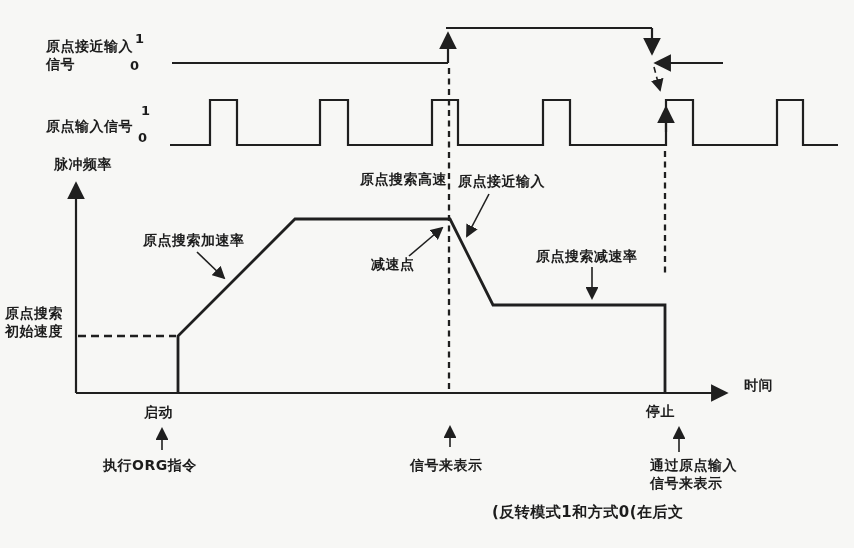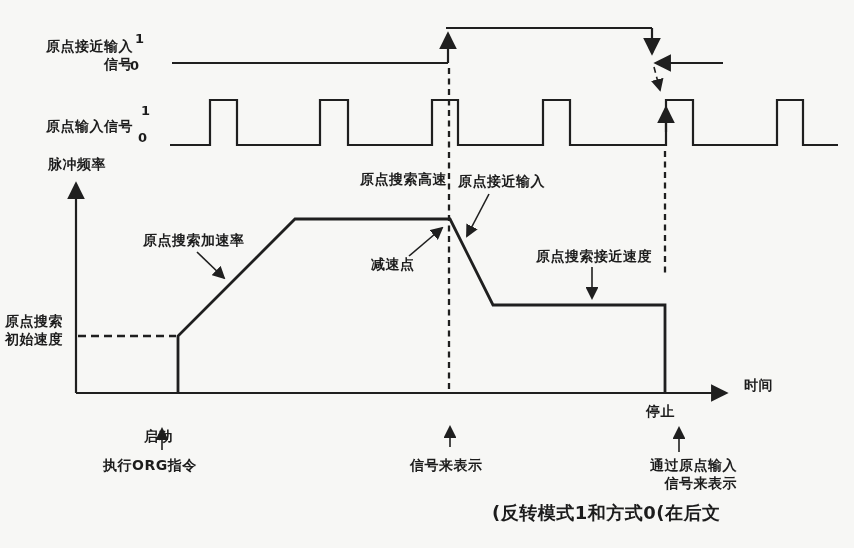--- a/index.html
+++ b/index.html
@@ -20,24 +20,23 @@
   }
   #diagram-svg{position:absolute;left:0;top:0;}
   .lbl{
     position:absolute;
     color:var(--text);
     font-size:14px;
     line-height:18px;
     white-space:nowrap;
     font-weight:600;
     letter-spacing:0.5px;
-    text-align:right;
   }
   .num{font-size:13px;font-weight:600;letter-spacing:0;}
-  .cap{font-size:18px;line-height:17px;}
+  .cap{font-size:15px;line-height:17px;}
   
   .s  {stroke:var(--line);stroke-width:2.2;fill:none;}
   .p  {stroke:var(--line);stroke-width:2.8;fill:none;}
   .ax {stroke:var(--line);stroke-width:2.2;fill:none;}
   .ld {stroke:var(--line);stroke-width:1.6;fill:none;}
   .d  {stroke:var(--line);stroke-width:2.3;fill:none;stroke-dasharray:6 4.5;}
   .dh {stroke:var(--line);stroke-width:2.3;fill:none;stroke-dasharray:8 5;}
 </style>
 </head>
 <body>
@@ -93,35 +92,35 @@
     <div>原点接近输入</div>
     <div>信号</div>
   </div>
   <div class="lbl num" style="left:135px;top:30px">1</div>
   <div class="lbl num" style="left:130px;top:57px">0</div>
 
   <div class="lbl" style="left:46px;top:117px">原点输入信号</div>
   <div class="lbl num" style="left:141px;top:102px">1</div>
   <div class="lbl num" style="left:138px;top:129px">0</div>
 
-  <div class="lbl" style="left:48px;top:155px">脉冲频率</div>
+  <div class="lbl" style="left:54px;top:155px">脉冲频率</div>
   <div class="lbl" style="left:744px;top:376px">时间</div>
 
   <div class="lbl" style="left:360px;top:170px">原点搜索高速</div>
   <div class="lbl" style="left:458px;top:172px">原点接近输入</div>
   <div class="lbl" style="left:143px;top:231px">原点搜索加速率</div>
   <div class="lbl" style="left:371px;top:255px">减速点</div>
-  <div class="lbl" style="left:536px;top:247px">原点搜索接近速度</div>
+  <div class="lbl" style="left:536px;top:247px">原点搜索减速率</div>
 
-  <div class="lbl" style="left:5px;top:312px">
+  <div class="lbl" style="left:5px;top:304px">
     <div>原点搜索</div>
     <div>初始速度</div>
   </div>
 
-  <div class="lbl" style="left:144px;top:427px">启动</div>
+  <div class="lbl" style="left:144px;top:403px">启动</div>
   <div class="lbl" style="left:103px;top:456px">执行ORG指令</div>
 
   <div class="lbl" style="left:410px;top:456px">
     <div>信号来表示</div>
   </div>
 
   <div class="lbl" style="left:646px;top:402px">停止</div>
   <div class="lbl" style="left:650px;top:456px">
     <div>通过原点输入</div>
     <div>信号来表示</div>

